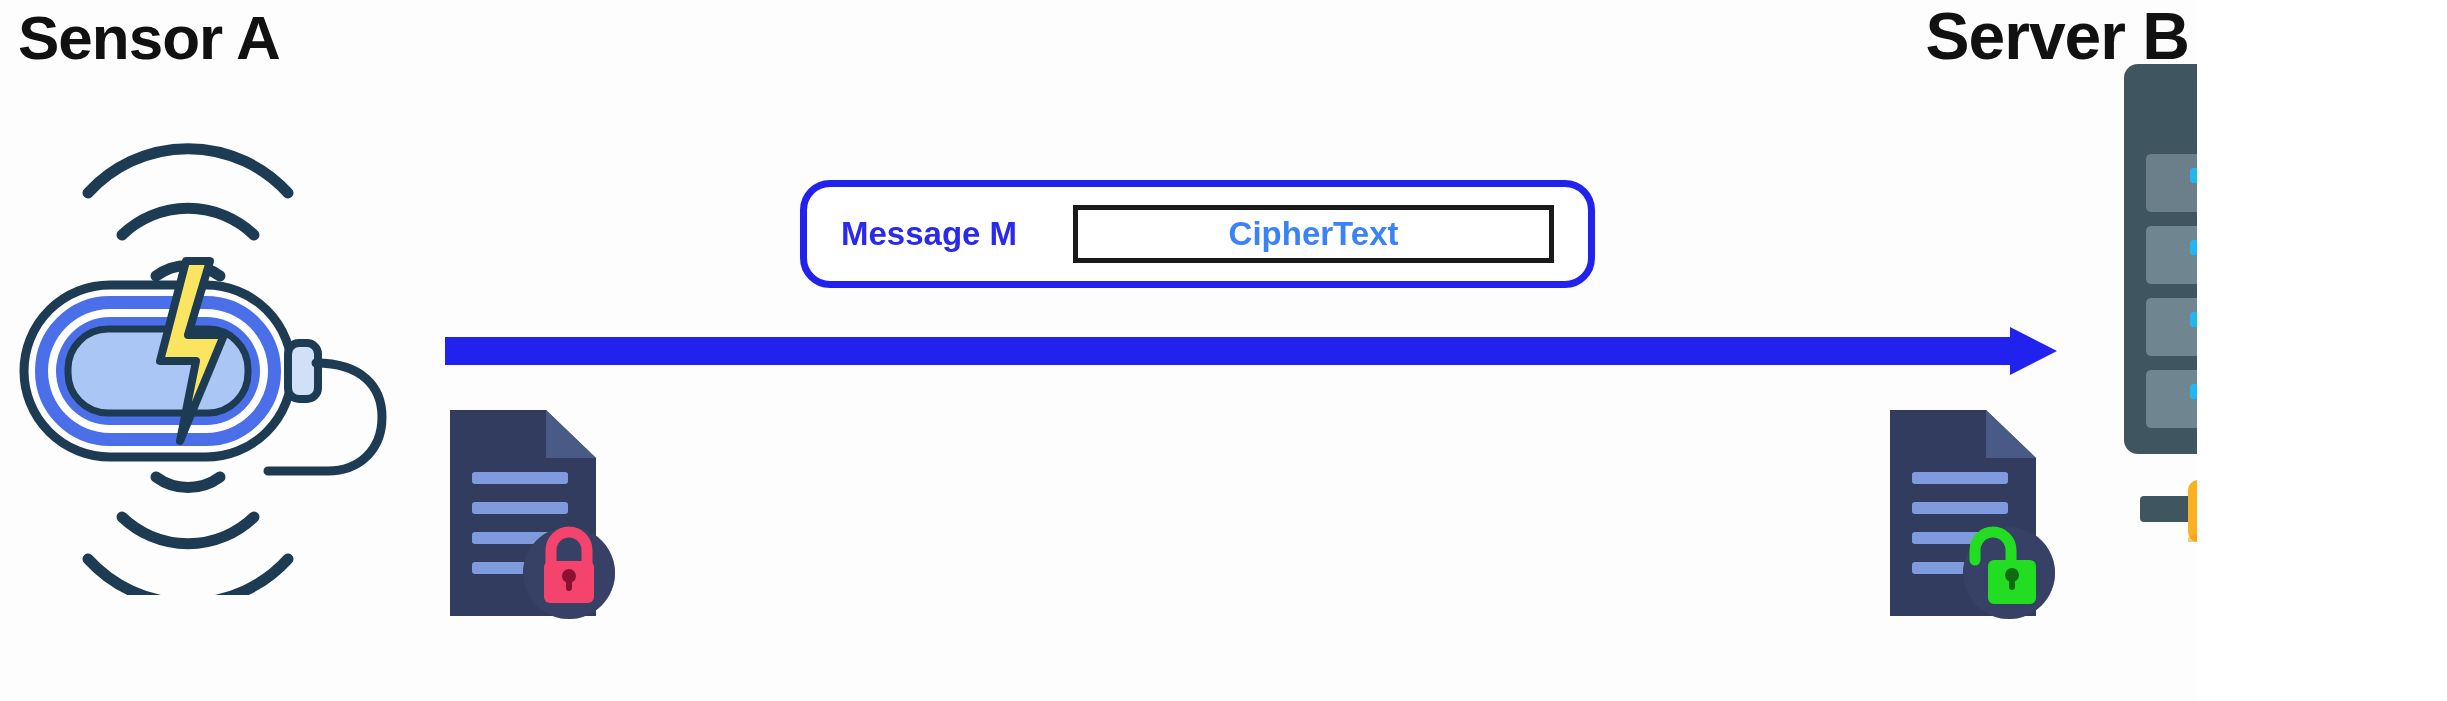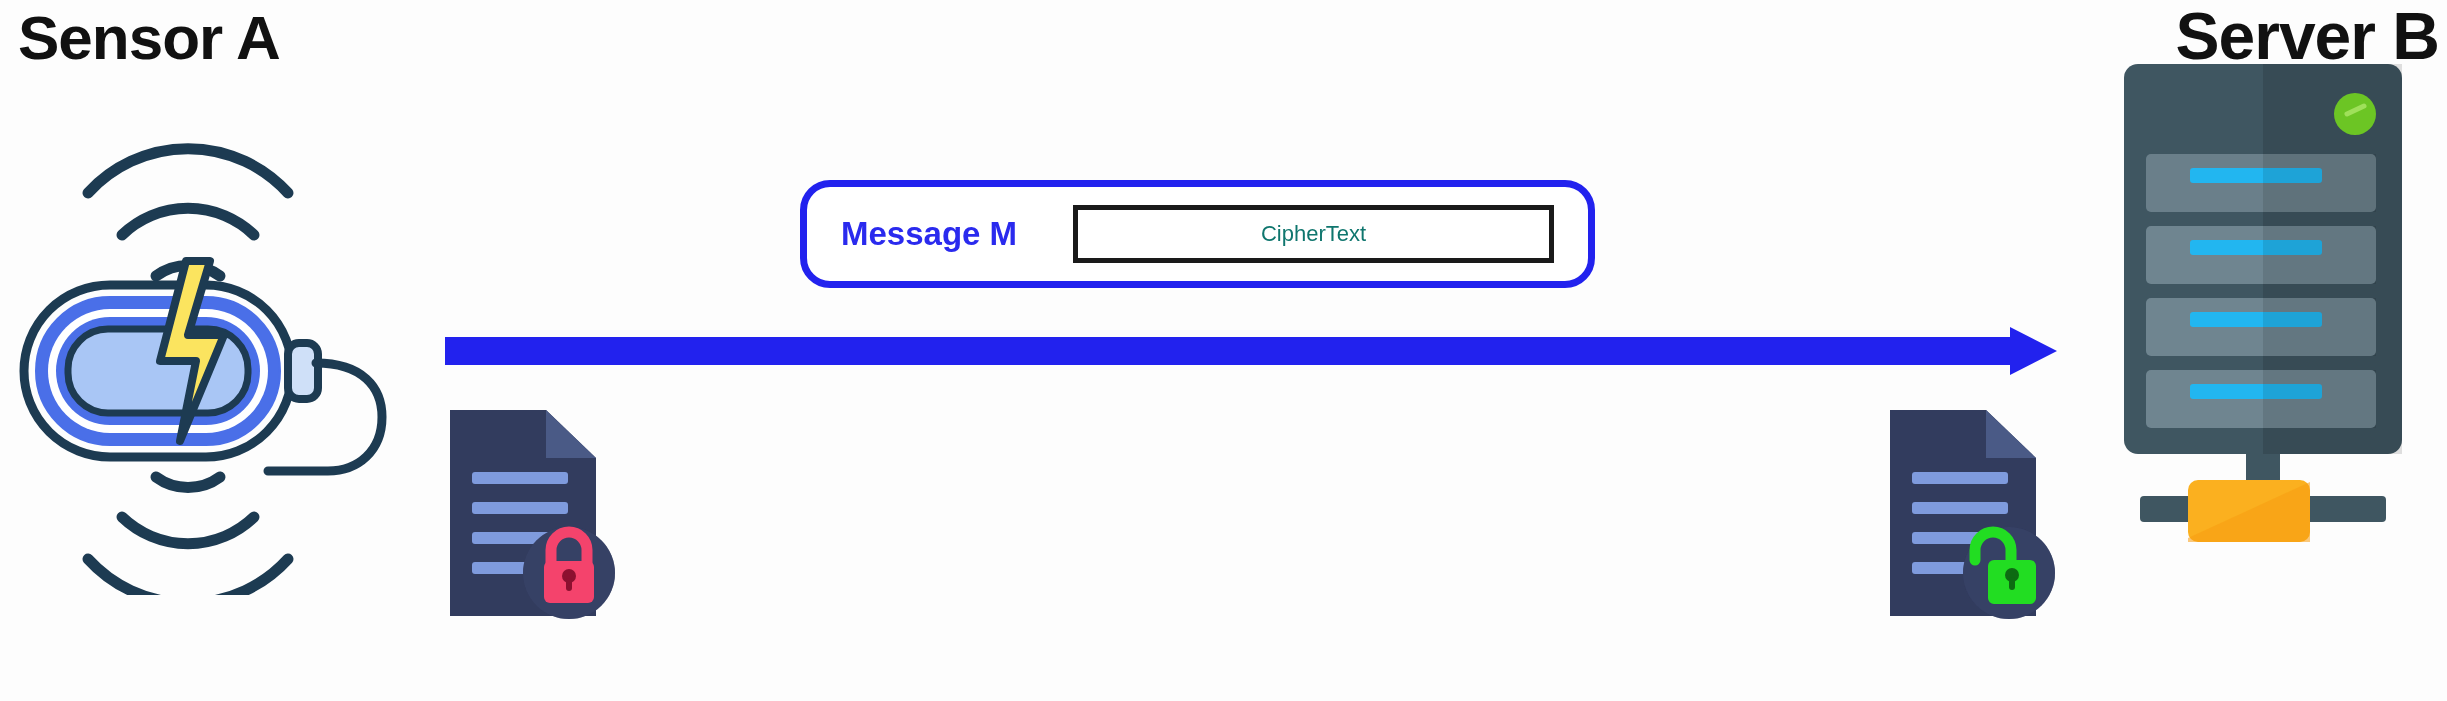--- a/index.html
+++ b/index.html
@@ -6,21 +6,21 @@
   html, body {
     margin: 0;
     padding: 0;
     background: #ffffff;
   }
   body {
     font-family: "Liberation Sans", sans-serif;
   }
   #canvas {
     position: relative;
-    width: 2447px;
+    width: 2197px;
     height: 701px;
     background: #fdfdfd;
     overflow: hidden;
   }
 
   
   .node-title {
     position: absolute;
     font-family: "Liberation Sans", sans-serif;
     font-weight: bold;
@@ -87,23 +87,23 @@
     height: 58px;
     border: 5px solid #1a1a1a;
     background: #ffffff;
     box-sizing: border-box;
     display: flex;
     align-items: center;
     justify-content: center;
   }
   #ciphertext-label {
     font-family: "Liberation Sans", sans-serif;
-    font-size: 22px;
-    font-weight: normal;
-    color: #0f766e;
+    font-size: 33px;
+    font-weight: bold;
+    color: #3b82f6;
     white-space: nowrap;
   }
 
   
   .doc-icon {
     position: absolute;
     width: 200px;
     height: 230px;
   }
   #encrypted-doc { left: 438px; top: 398px; }

